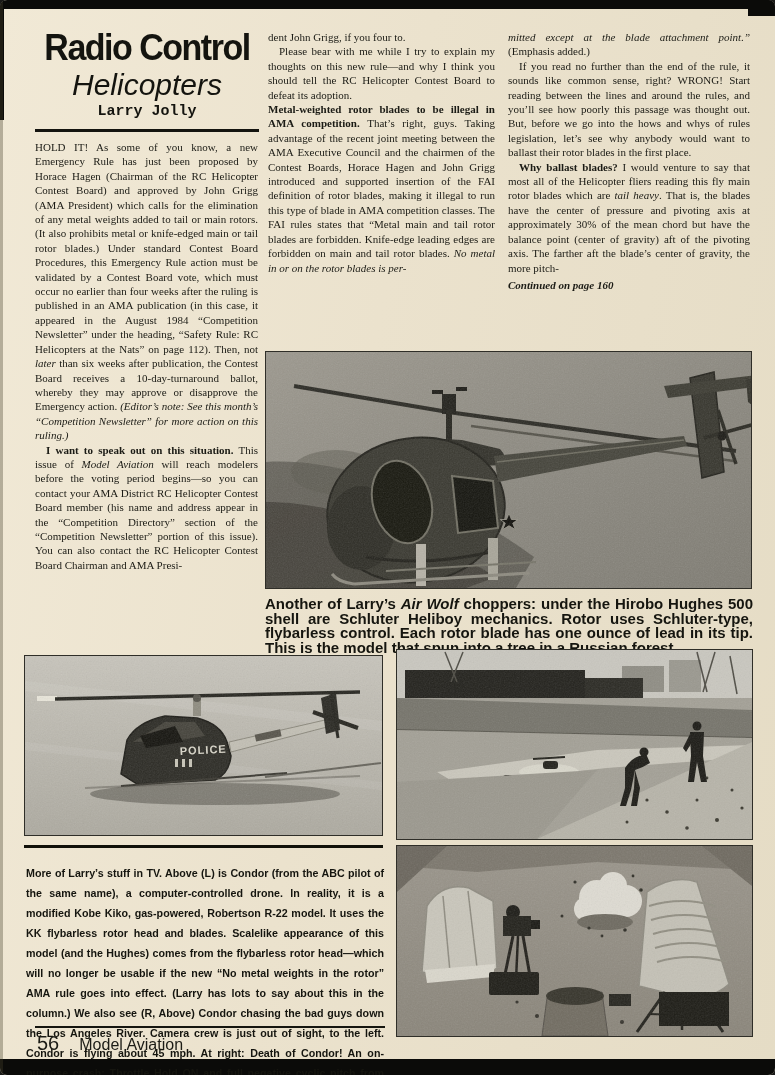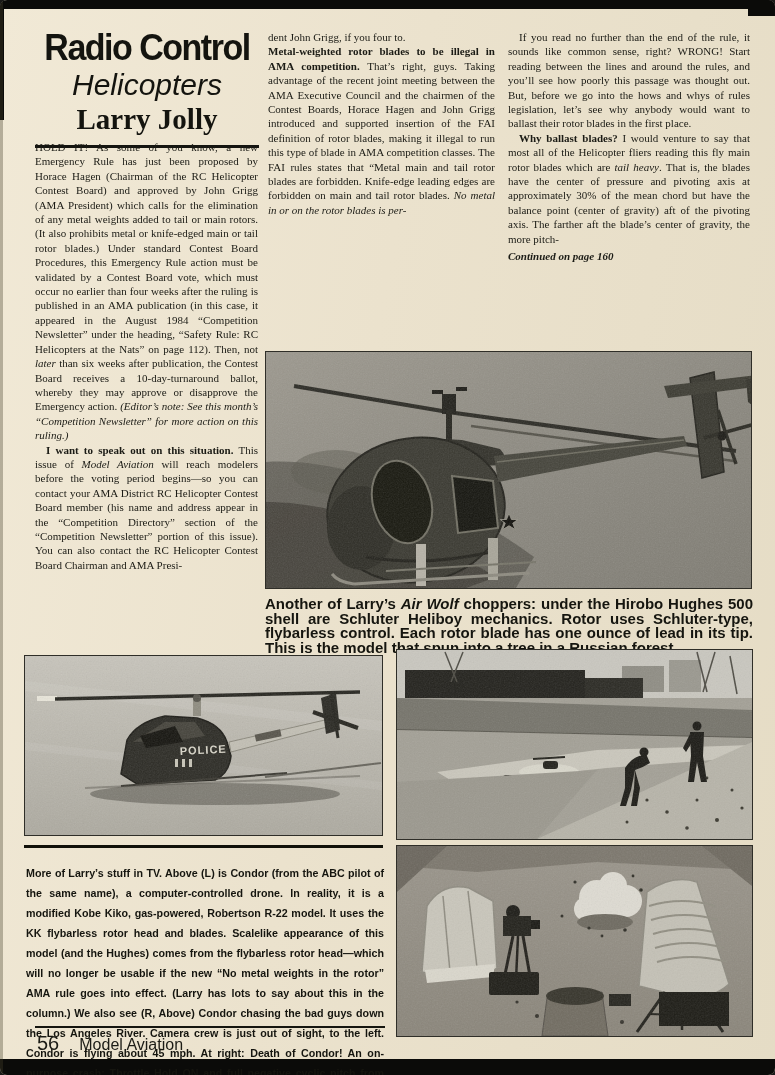--- a/index.html
+++ b/index.html
@@ -9,21 +9,21 @@
     font-family:"Liberation Serif", serif;
     border-radius:7px;
   }
   .scan-bar { position:absolute; background:#0b0b09; }
   .edge-tint { position:absolute; left:0; top:0; width:3px; height:1075px; background:rgba(70,62,44,.35); }
 
   
   .header { position:absolute; left:35px; top:28px; width:224px; text-align:center; color:#14140f; }
   .title { font-family:"Liberation Sans", sans-serif; font-weight:bold; font-size:34px; letter-spacing:-1.5px; transform:scaleY(1.06); white-space:nowrap; }
   .subtitle { font-family:"Liberation Sans", sans-serif; font-style:italic; font-size:30px; margin-top:1px; }
-  .author { font-family:Liberation Serif, serif; font-weight:bold; font-size:29px; margin-top:1px; }
+  .author { font-family:Liberation Mono, monospace; font-weight:bold; font-size:15px; margin-top:1px; }
   .header-rule { width:224px; height:3px; background:#14140f; margin-top:9px; }
 
   
   .col { position:absolute; color:#1b1b15; overflow:hidden; }
   .col p { margin:0; text-align:justify; font-size:11px; line-height:14.4px; }
   .col1 { left:35px;  top:140px; width:223px; height:502px; }
   .col2 { left:268px; top:30px;  width:227px; height:322px; }
   .col3 { left:508px; top:30px;  width:242px; height:322px; }
   .indent { text-indent:11px; }
   .space-before { margin-top:13px; }
@@ -70,24 +70,26 @@
     <div class="header-rule"></div>
   </div>
 
   <div class="col col1">
     <p><span>HOLD IT! As some of you know, a new Emergency Rule has just been proposed by Horace Hagen (Chairman of the RC Helicopter Contest Board) and approved by John Grigg (AMA President) which calls for the elimination of any metal weights added to tail or main rotors. (It also prohibits metal or knife-edged main or tail rotor blades.) Under standard Contest Board Procedures, this Emergency Rule action must be validated by a Contest Board vote, which must occur no earlier than four weeks after the ruling is published in an AMA publication (in this case, it appeared in the August 1984 “Competition Newsletter” under the heading, “Safety Rule: RC Helicopters at the Nats” on page 112). Then, not </span><span class="i">later</span><span> than six weeks after publication, the Contest Board receives a 10-day-turnaround ballot, whereby they may approve or disapprove the Emergency action. </span><span class="i">(Editor’s note: See this month’s “Competition Newsletter” for more action on this ruling.)</span></p>
     <p class="indent"><span class="b">I want to speak out on this situation.</span><span> This issue of </span><span class="i">Model Aviation</span><span> will reach modelers before the voting period begins—so you can contact your AMA District RC Helicopter Contest Board member (his name and address appear in the “Competition Directory” section of the “Competition Newsletter” portion of this issue). You can also contact the RC Helicopter Contest Board Chairman and AMA Presi-</span></p>
   </div>
 
   <div class="col col2">
     <p><span>dent John Grigg, if you four to.</span></p>
+    <p class="indent"><span>Please bear with me while I try to explain my thoughts on this new rule—and why I think you should tell the RC Helicopter Contest Board to defeat its adoption.</span></p>
     <p class="space-before"><span class="b">Metal-weighted rotor blades to be illegal in AMA competition.</span><span> That’s right, guys. Taking advantage of the recent joint meeting between the AMA Executive Council and the chairmen of the Contest Boards, Horace Hagen and John Grigg introduced and supported insertion of the FAI definition of rotor blades, making it illegal to run this type of blade in AMA competition classes. The FAI rules states that “Metal main and tail rotor blades are forbidden. Knife-edge leading edges are forbidden on main and tail rotor blades. </span><span class="i">No metal in or on the rotor blades is per-</span></p>
   </div>
 
   <div class="col col3">
+    <p><span class="i">mitted except at the blade attachment point.” </span><span>(Emphasis added.)</span></p>
     <p class="indent"><span>If you read no further than the end of the rule, it sounds like common sense, right? WRONG! Start reading between the lines and around the rules, and you’ll see how poorly this passage was thought out. But, before we go into the hows and whys of rules legislation, let’s see why anybody would want to ballast their rotor blades in the first place.</span></p>
     <p class="indent"><span class="b">Why ballast blades?</span><span> I would venture to say that most all of the Helicopter fliers reading this fly main rotor blades which are </span><span class="i">tail heavy</span><span>. That is, the blades have the center of pressure and pivoting axis at approximately 30% of the mean chord but have the balance point (center of gravity) aft of the pivoting axis. The farther aft the blade’s center of gravity, the more pitch-</span></p>
     <p class="continued">Continued on page 160</p>
   </div>
 
   <div class="photo ph-hughes">
     <svg width="485" height="236" viewBox="0 0 485 236">
       <defs>
         <linearGradient id="p1bg" x1="0" y1="0" x2="1" y2="1">
           <stop offset="0" stop-color="#9c988e"></stop>

